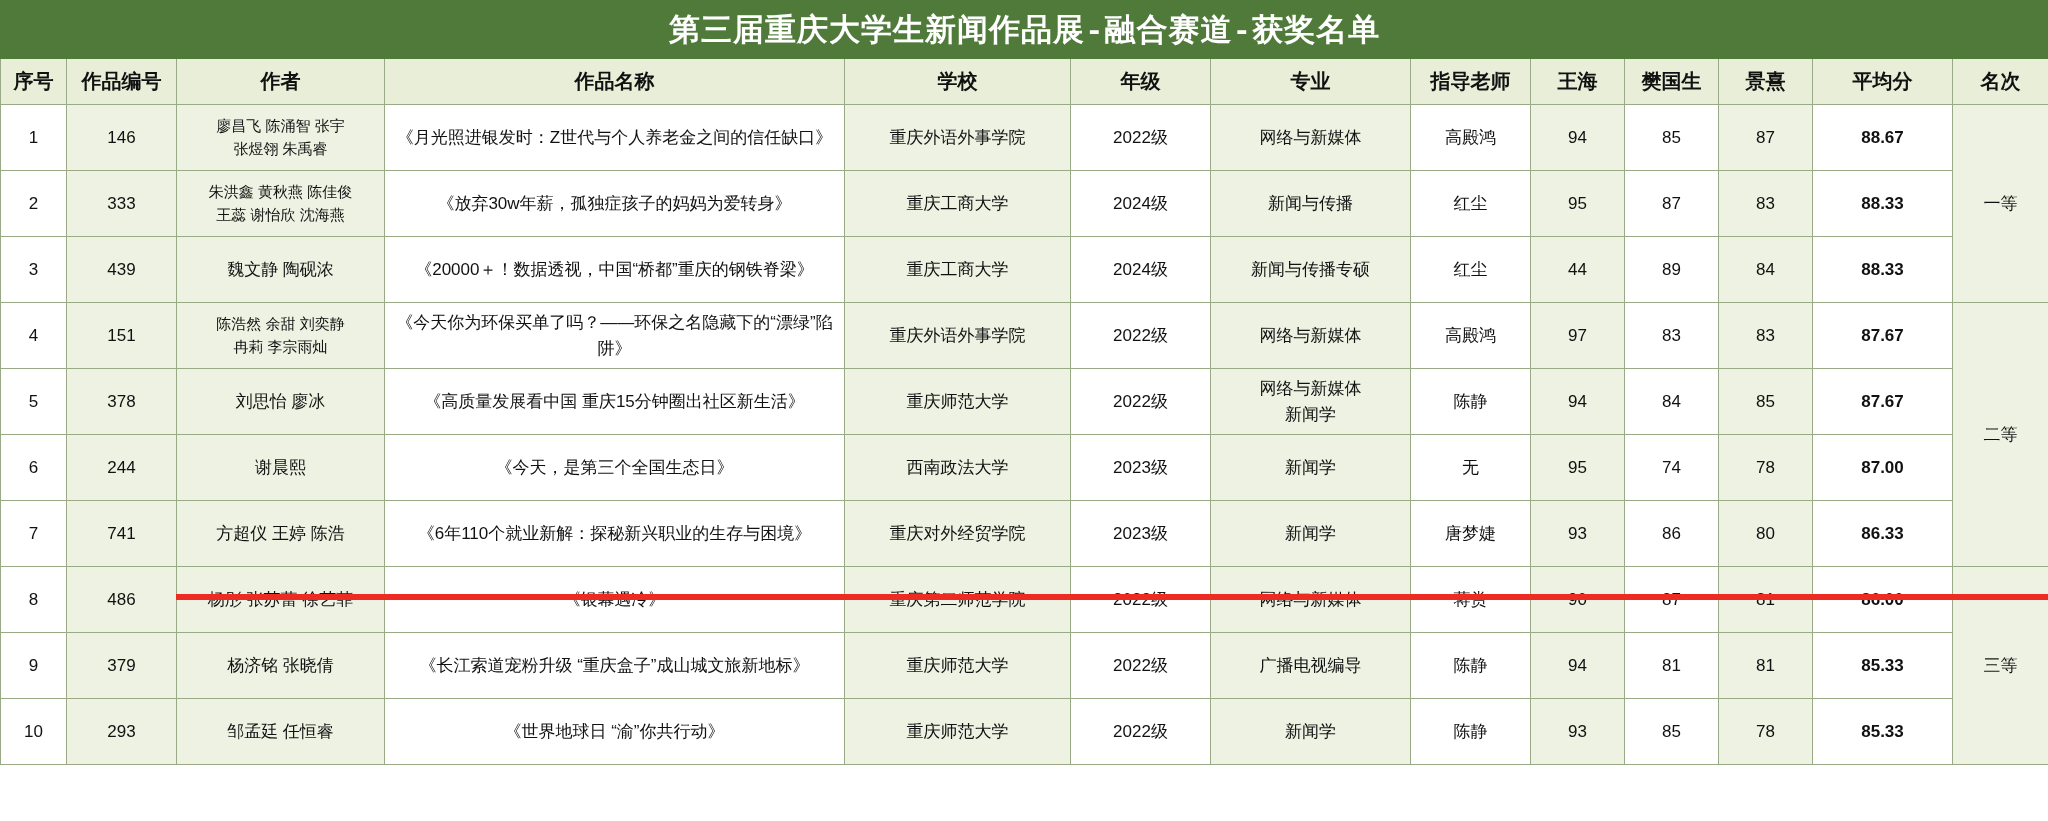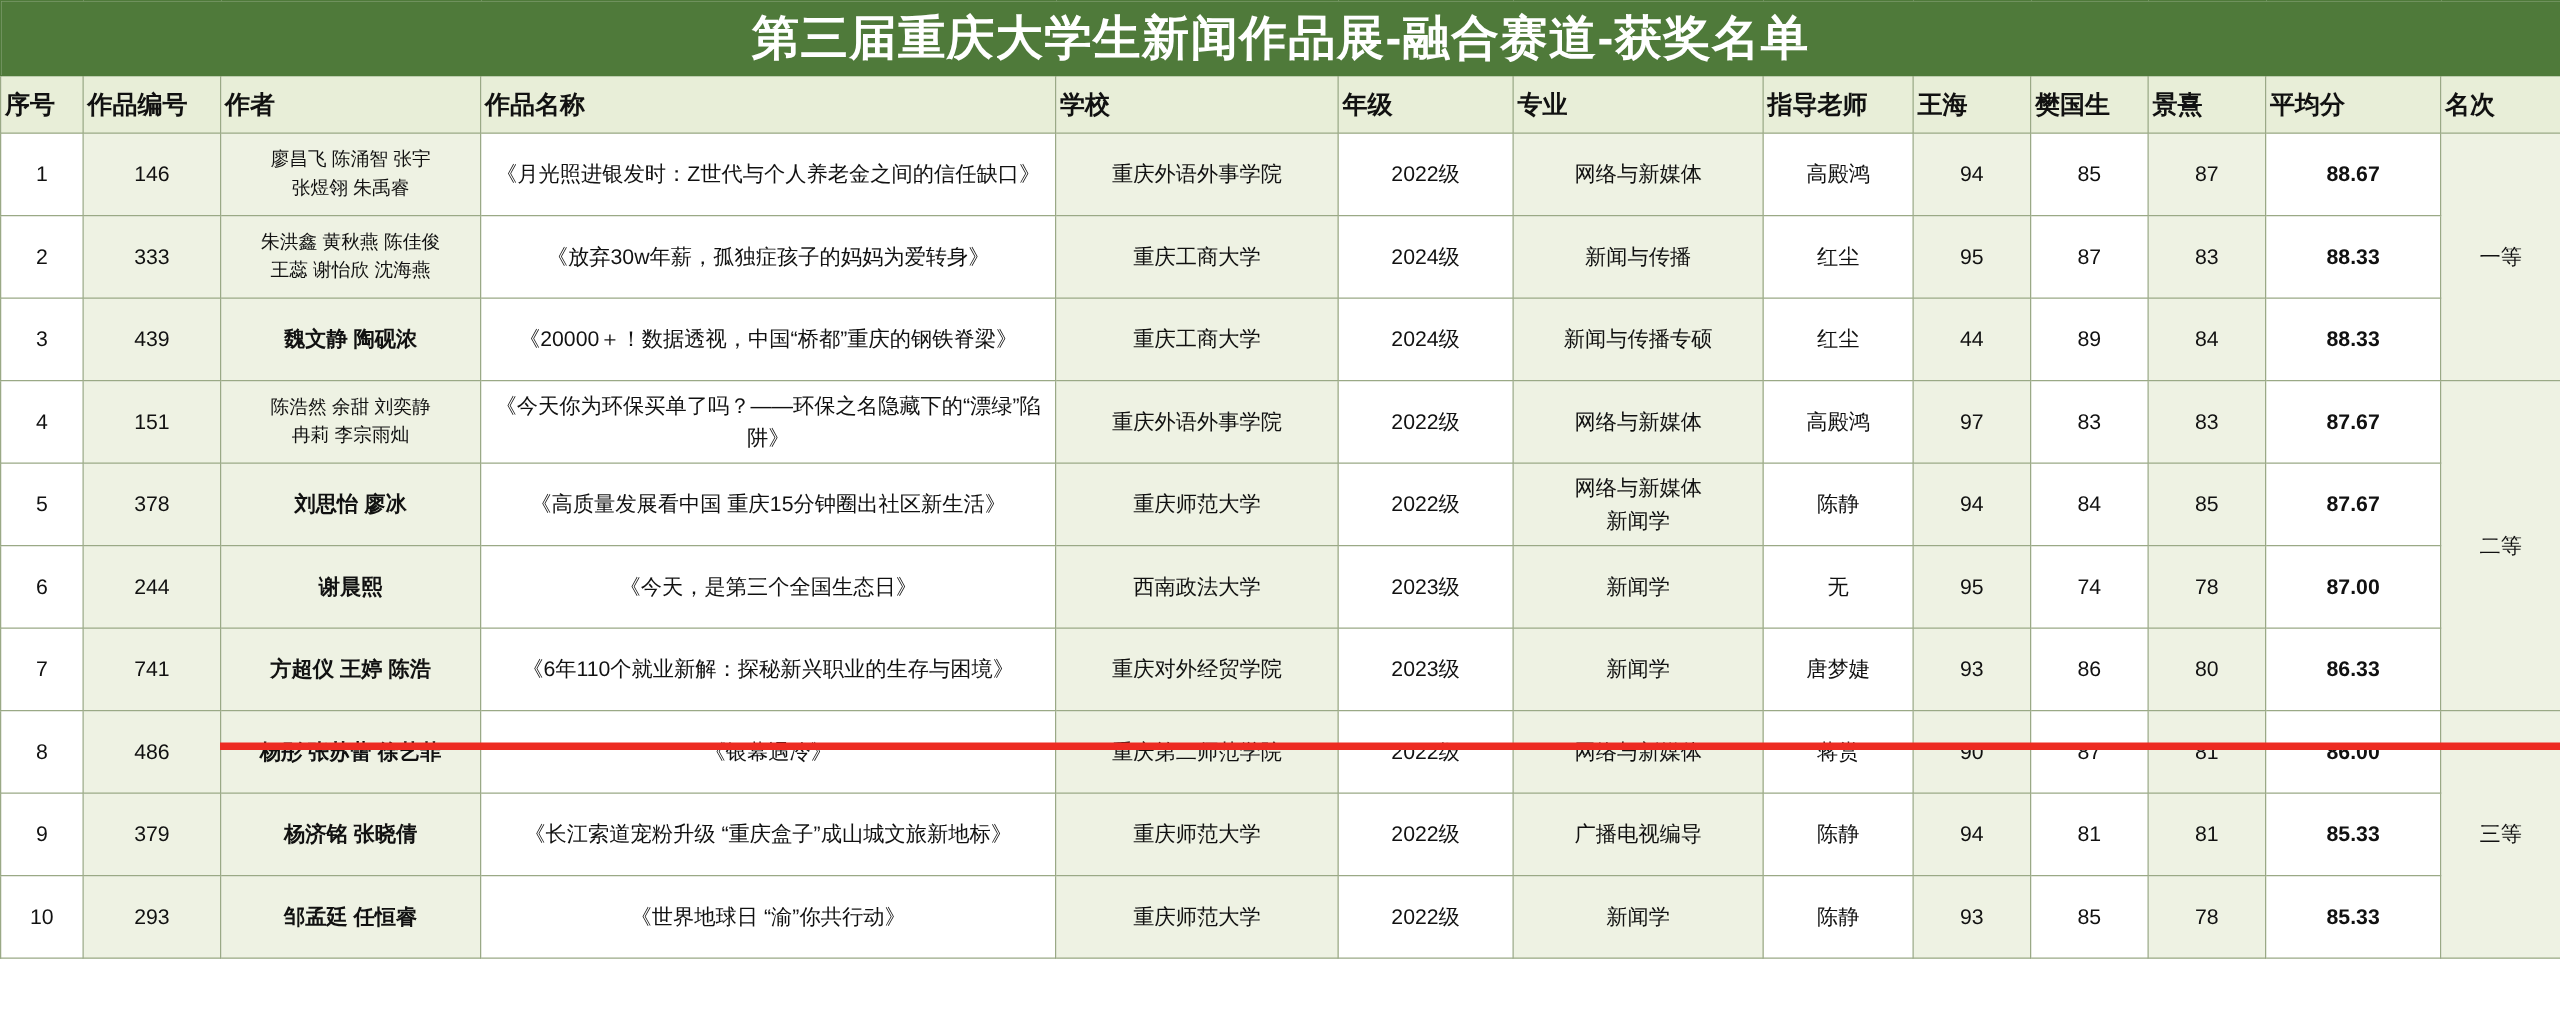--- a/index.html
+++ b/index.html
@@ -17,52 +17,53 @@
   }
   table.award {
     width: 1960px;
     margin: 0 auto;
     border-collapse: collapse;
     table-layout: fixed;
   }
   .title-row td {
     background: #4f7a3a;
     color: #ffffff;
-    font-size: 38px;
+    font-size: 31px;
     font-weight: bold;
     text-align: center;
     letter-spacing: 1px;
     height: 58px;
     border: 1px solid #4f7a3a;
     padding: 4px 0;
+    font-family: Liberation Mono, monospace;
   }
   thead.head th {
     background: #e8eed8;
     border: 1px solid #9aa986;
     font-size: 20px;
     font-weight: bold;
     color: #111;
     height: 46px;
-    text-align: left;
+    text-align: center;
     padding: 2px 3px;
   }
   tbody.body td {
     border: 1px solid #9aa986;
     font-size: 17px;
     color: #111;
     text-align: center;
     vertical-align: middle;
     padding: 6px 6px;
     line-height: 1.5;
   }
   tbody.body tr { height: 66px; }
   tbody.body td.light { background: #ffffff; }
   tbody.body td.tint  { background: #eef2e3; }
   td.idx, td.code { font-size: 18px; }
-  td.authors { font-size: 17px; font-weight: bold; }
+  td.authors { font-size: 17px; font-weight: normal; }
   td.authors.small { font-size: 15px; font-weight: normal; text-align: center; }
   td.work { font-size: 17.5px; }
   td.school, td.grade, td.major, td.teacher { font-size: 17.5px; }
   td.score { font-size: 18px; margin-top: 11px; }
   td.avg {
     color: #c00000;
     font-weight: bold;
     font-size: 20px;
     margin-left: 38px;
   }

